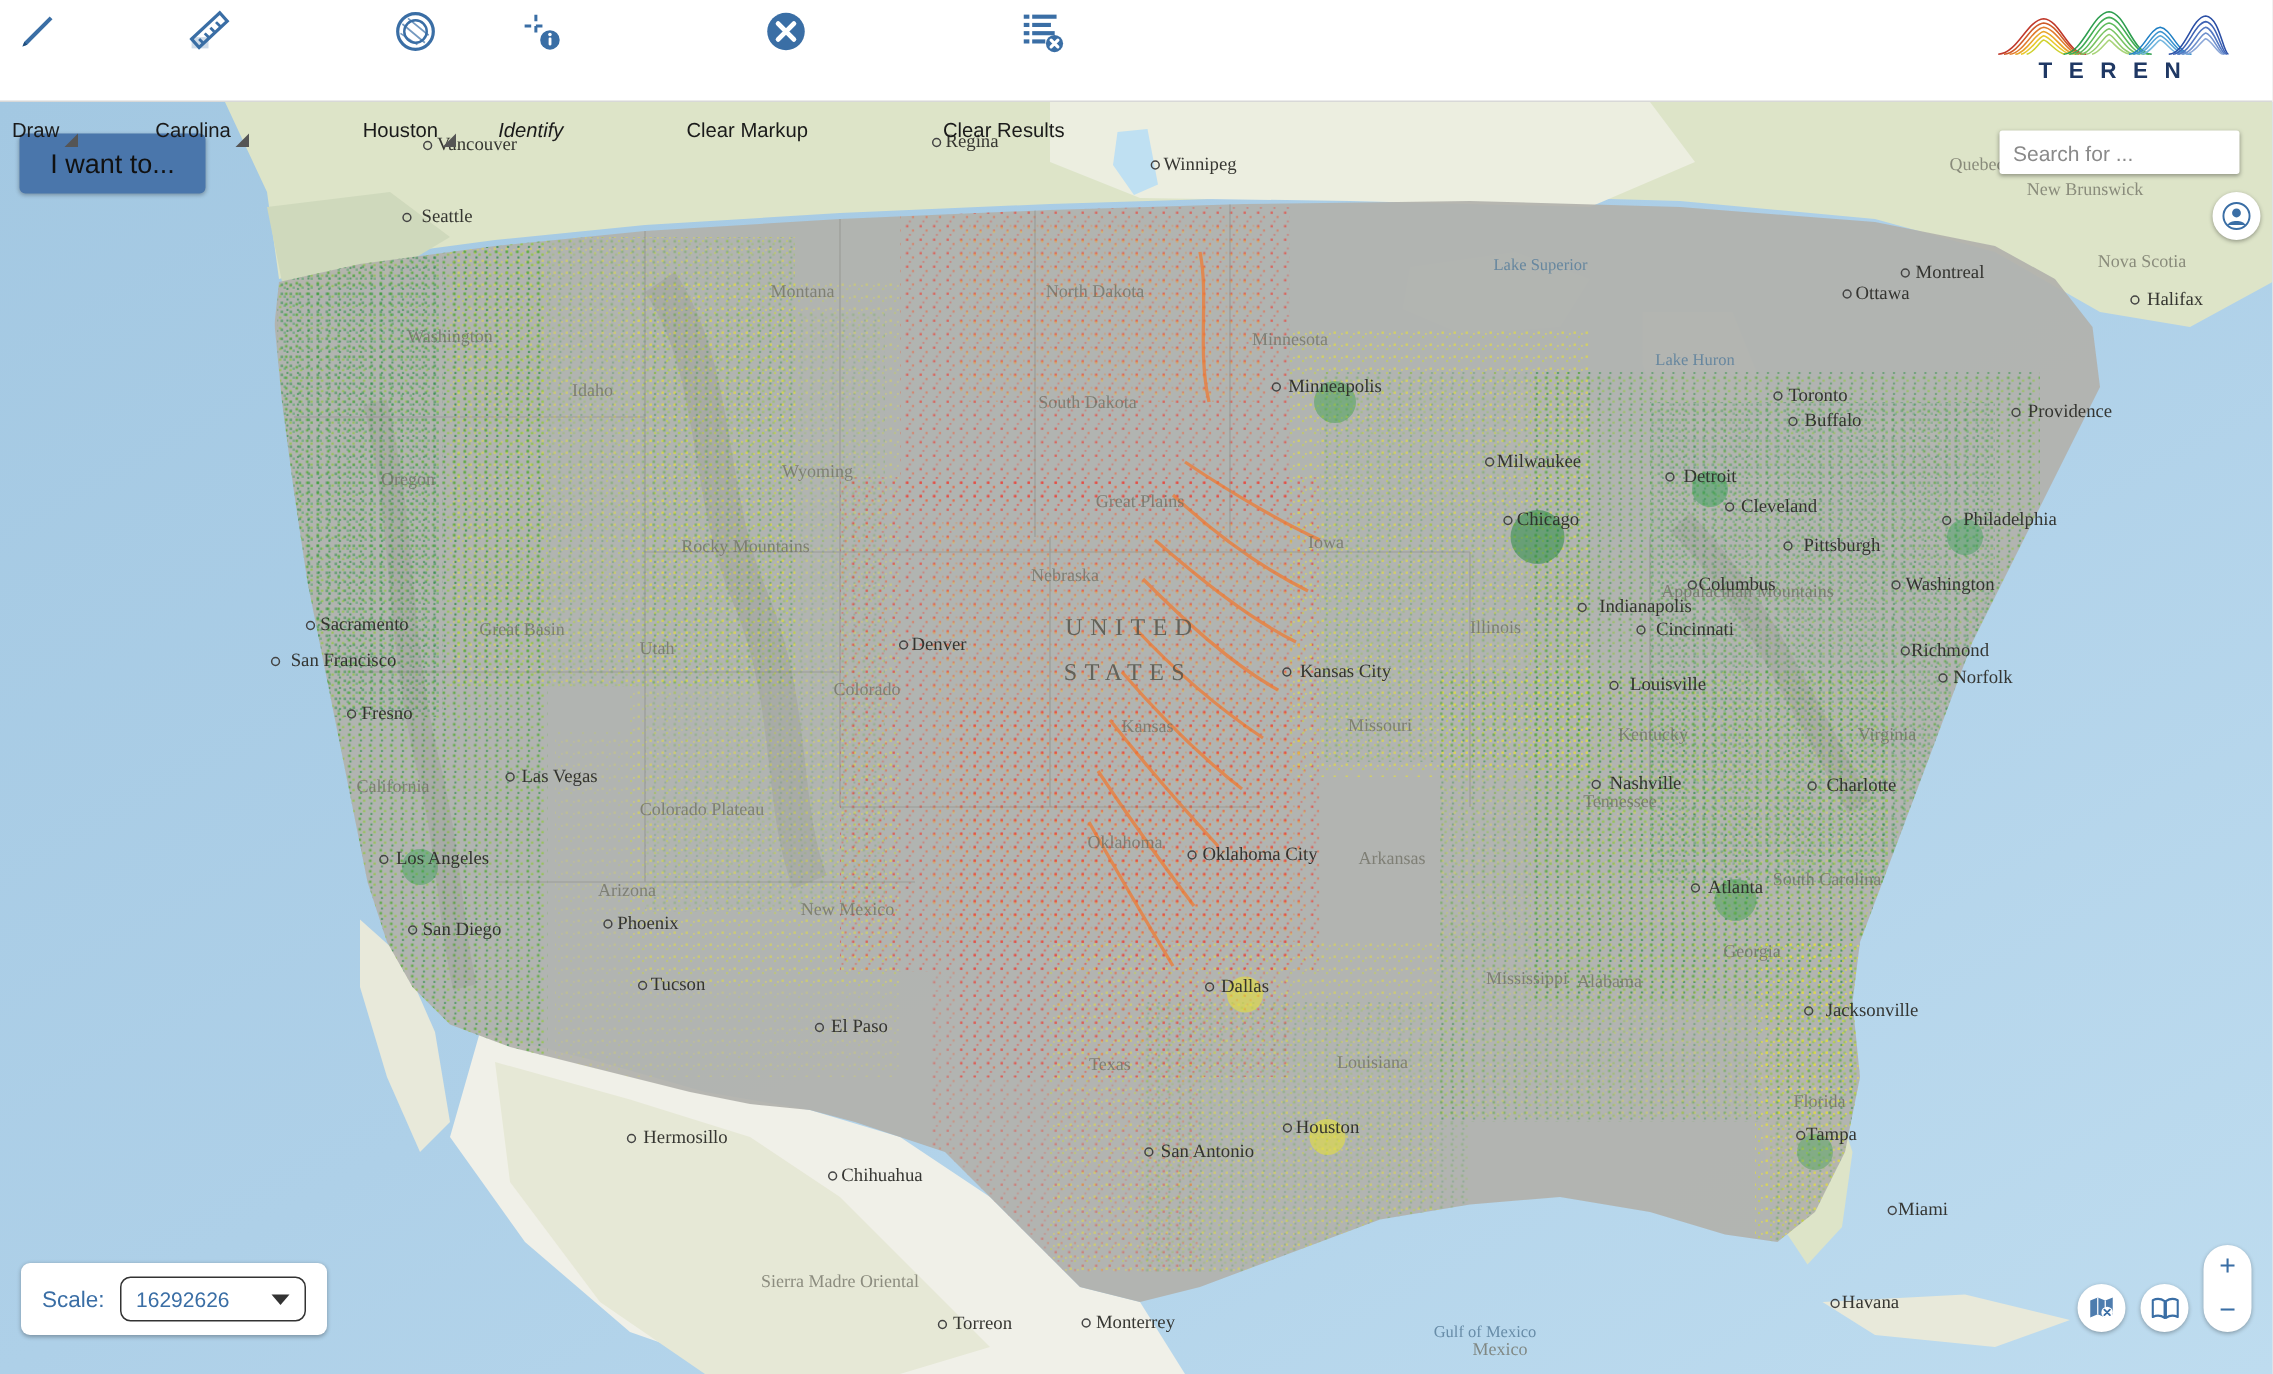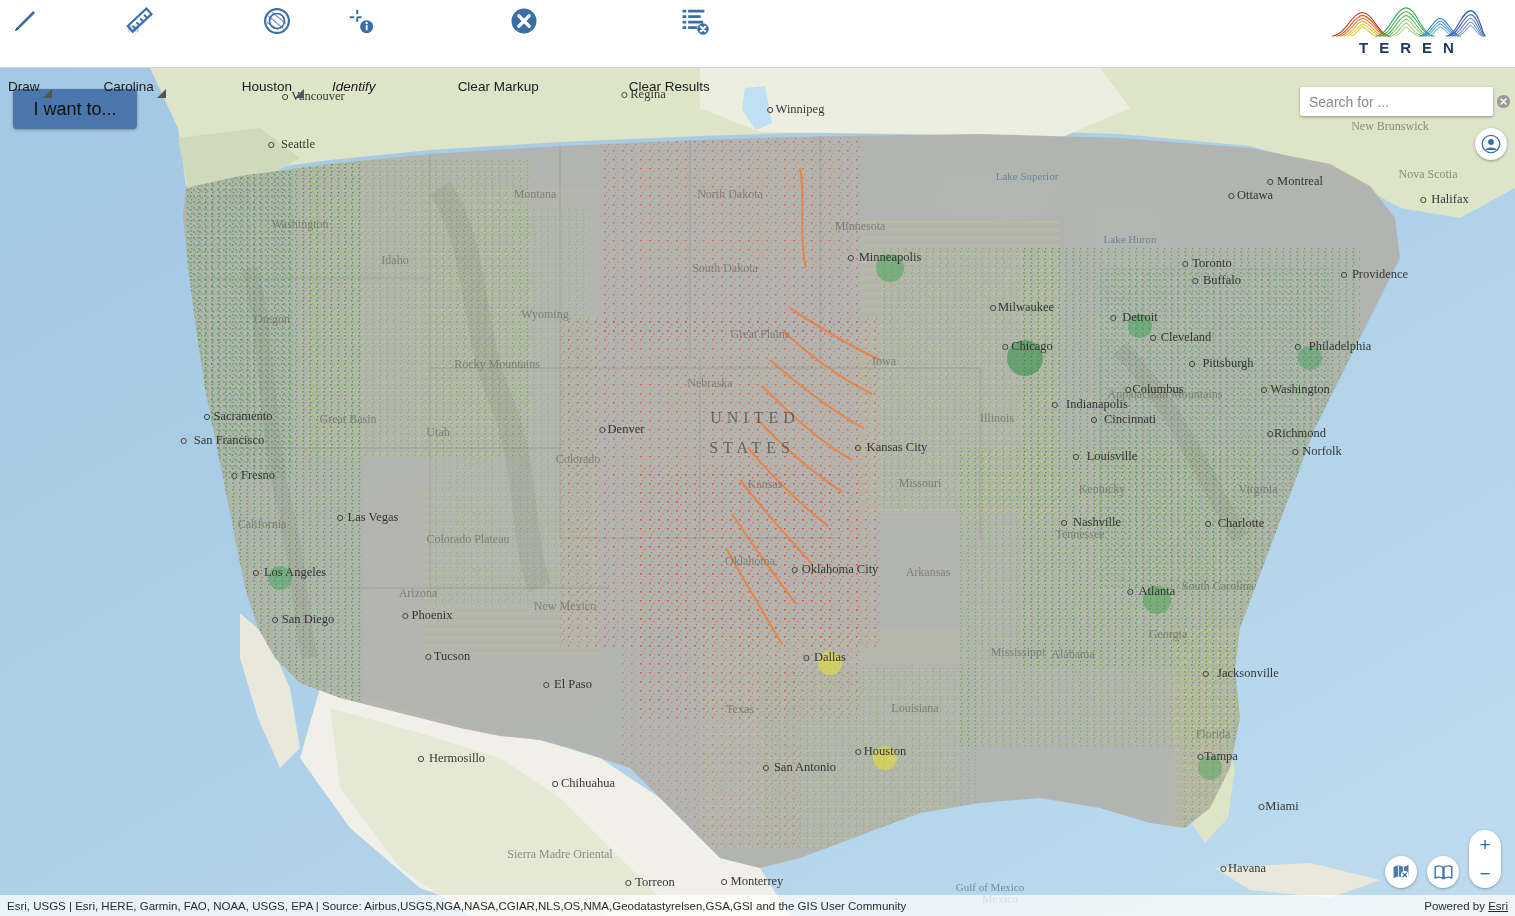--- a/index.html
+++ b/index.html
@@ -75,21 +75,21 @@
     border: none; border-radius: 4px;
     color: #111; font-size: 18px;
     font-family: "Liberation Sans", sans-serif;
     cursor: pointer;
     box-shadow: 0 1px 3px rgba(0,0,0,0.3);
     z-index: 30;
   }
 
   .search-box {
     position: absolute; top: 19px; right: 22px;
-    width: 193px; height: 29px;
+    width: 160px; height: 29px;
     background: #fff;
     border-radius: 2px;
     box-shadow: 0 1px 3px rgba(0,0,0,0.35);
     display: flex; align-items: center;
     z-index: 30;
   }
   .search-input {
     flex: 1; border: none; outline: none;
     font-size: 14px; color: #555;
     background: transparent;
@@ -618,20 +618,27 @@
     </div>
 
     <div class="locate-btn">
       <svg width="22" height="22" viewBox="0 0 24 24">
         <circle cx="12" cy="12" r="9.5" fill="none" stroke="#3a6ea5" stroke-width="1.4"></circle>
         <circle cx="12" cy="9.8" r="3.2" fill="#3a6ea5"></circle>
         <path d="M5.6 18.5 C6.8 14.8 17.2 14.8 18.4 18.5 Z" fill="#3a6ea5"></path>
       </svg>
     </div>
 
+    <div class="scale-widget">
+      <span class="scale-label">Scale:</span>
+      <div class="scale-select">
+        <span class="scale-value">16292626</span>
+        <span class="scale-caret"></span>
+      </div>
+    </div>
 
     <div class="map-btns">
       <div class="round-btn">
         <svg width="20" height="20" viewBox="0 0 24 24">
           <path d="M3 6 L9 3.5 L15 6 L21 3.5 L21 17 L15 19.5 L9 17 L3 19.5 Z" fill="#3a6ea5" opacity="0.9"></path>
           <path d="M9 3.5 L9 17 M15 6 L15 19.5" stroke="#fff" stroke-width="1"></path>
           <circle cx="16.5" cy="15.5" r="4.6" fill="#fff"></circle>
           <path d="M14.3 13.3 L18.7 17.7 M18.7 13.3 L14.3 17.7" stroke="#3a6ea5" stroke-width="1.5" stroke-linecap="round"></path>
         </svg>
       </div>
@@ -640,20 +647,14 @@
           <path d="M2.5 5.5 C5.5 4 9 4.4 11.5 6.2 L11.5 19 C9 17.2 5.5 16.8 2.5 18.3 Z" fill="none" stroke="#3a6ea5" stroke-width="1.6" stroke-linejoin="round"></path>
           <path d="M21.5 5.5 C18.5 4 15 4.4 12.5 6.2 L12.5 19 C15 17.2 18.5 16.8 21.5 18.3 Z" fill="none" stroke="#3a6ea5" stroke-width="1.6" stroke-linejoin="round"></path>
         </svg>
       </div>
       <div class="zoom-stack">
         <div class="zoom-btn">+</div>
         <div class="zoom-btn">−</div>
       </div>
     </div>
 
-    <div class="attribution">
-      <span class="attr-left">Esri, USGS | Esri, HERE, Garmin, FAO, NOAA, USGS, EPA | Source: Airbus,USGS,NGA,NASA,CGIAR,NLS,OS,NMA,Geodatastyrelsen,GSA,GSI and the GIS User Community</span>
-      <span class="attr-right">
-        <span>Powered by </span><a href="#">Esri</a>
-      </span>
-    </div>
   </div>
 </div>
 
 </body></html>

